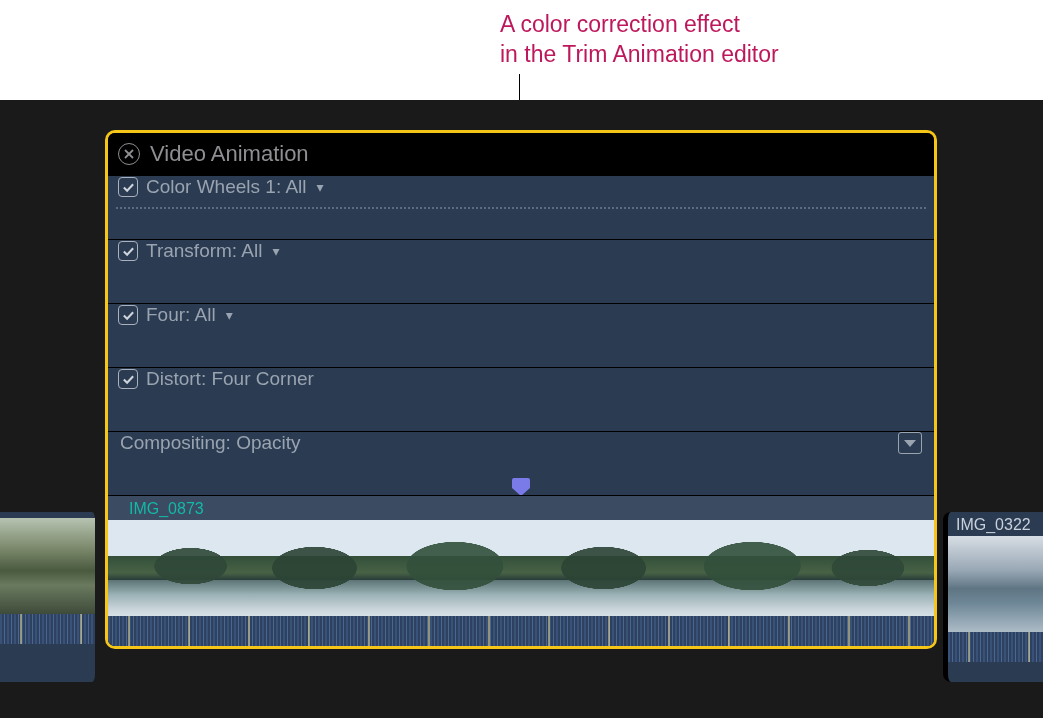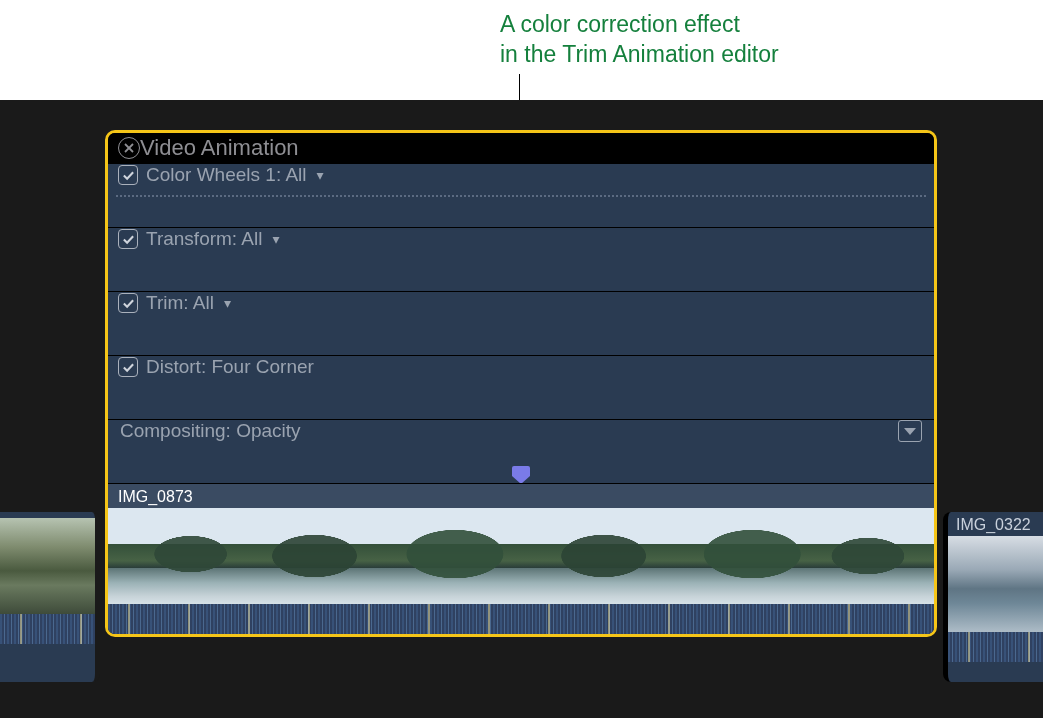--- a/index.html
+++ b/index.html
@@ -9,21 +9,21 @@
       background: #fff;
       font-family: -apple-system, "Helvetica Neue", Arial, sans-serif;
       position: relative;
       overflow: hidden;
     }
     .annotation {
       position: absolute;
       top: 10px;
       left: 500px;
       font-size: 23px;
-      color: #15803d;
+      color: #be185d;
       line-height: 1.3;
       font-weight: 400;
     }
     .pointer-line {
       position: absolute;
       left: 519px;
       top: 74px;
       width: 1px;
       height: 115px;
       background: #000;
@@ -41,25 +41,25 @@
       top: 130px;
       left: 105px;
       width: 832px;
       border: 3px solid #f5c518;
       border-radius: 10px;
       overflow: hidden;
       background: #000;
     }
     .panel-header {
       background: #000;
-      height: 30px;
+      height: 42px;
       display: flex;
       align-items: center;
       padding: 0 10px;
-      gap: 0;
+      gap: 10px;
     }
     .close-icon {
       width: 22px;
       height: 22px;
       border: 1.8px solid #8e8e93;
       border-radius: 50%;
       display: flex;
       align-items: center;
       justify-content: center;
       color: #8e8e93;
@@ -153,22 +153,22 @@
       border-left: 6px solid transparent;
       border-right: 6px solid transparent;
       border-top: 7px solid #9aa3b0;
     }
     .clip-row {
       background: #3a4b62;
       border-top: 1px solid #000;
       position: relative;
     }
     .clip-label {
-      padding: 4px 10px 2px 10px;
-      color: #ffffff;
+      padding: 4px 10px 2px 21px;
+      color: #14b8a6;
       font-size: 16px;
     }
     .filmstrip {
       height: 96px;
       width: 100%;
       background: linear-gradient(to bottom,
         #dce7f0 0%, #dce7f0 38%,
         #34503a 38%, #476245 55%, #2b3f3a 62%,
         #5a7273 62%, #9bb2b6 78%, #c7d3d8 92%, #d6e1e7 100%);
       position: relative;
@@ -286,21 +286,21 @@
     </div>
   </div>
 
   <div class="track-row">
     <div class="track-row-header">
       <span class="checkbox">
         <svg viewBox="0 0 14 14">
             <polyline points="2,7 5.5,10.5 12,3.5"></polyline>
           </svg>
       </span>
-      <span>Trim: All</span>
+      <span>Four: All</span>
       <span class="chevron">▾</span>
     </div>
   </div>
 
   <div class="track-row">
     <div class="track-row-header">
       <span class="checkbox">
         <svg viewBox="0 0 14 14">
             <polyline points="2,7 5.5,10.5 12,3.5"></polyline>
           </svg>

